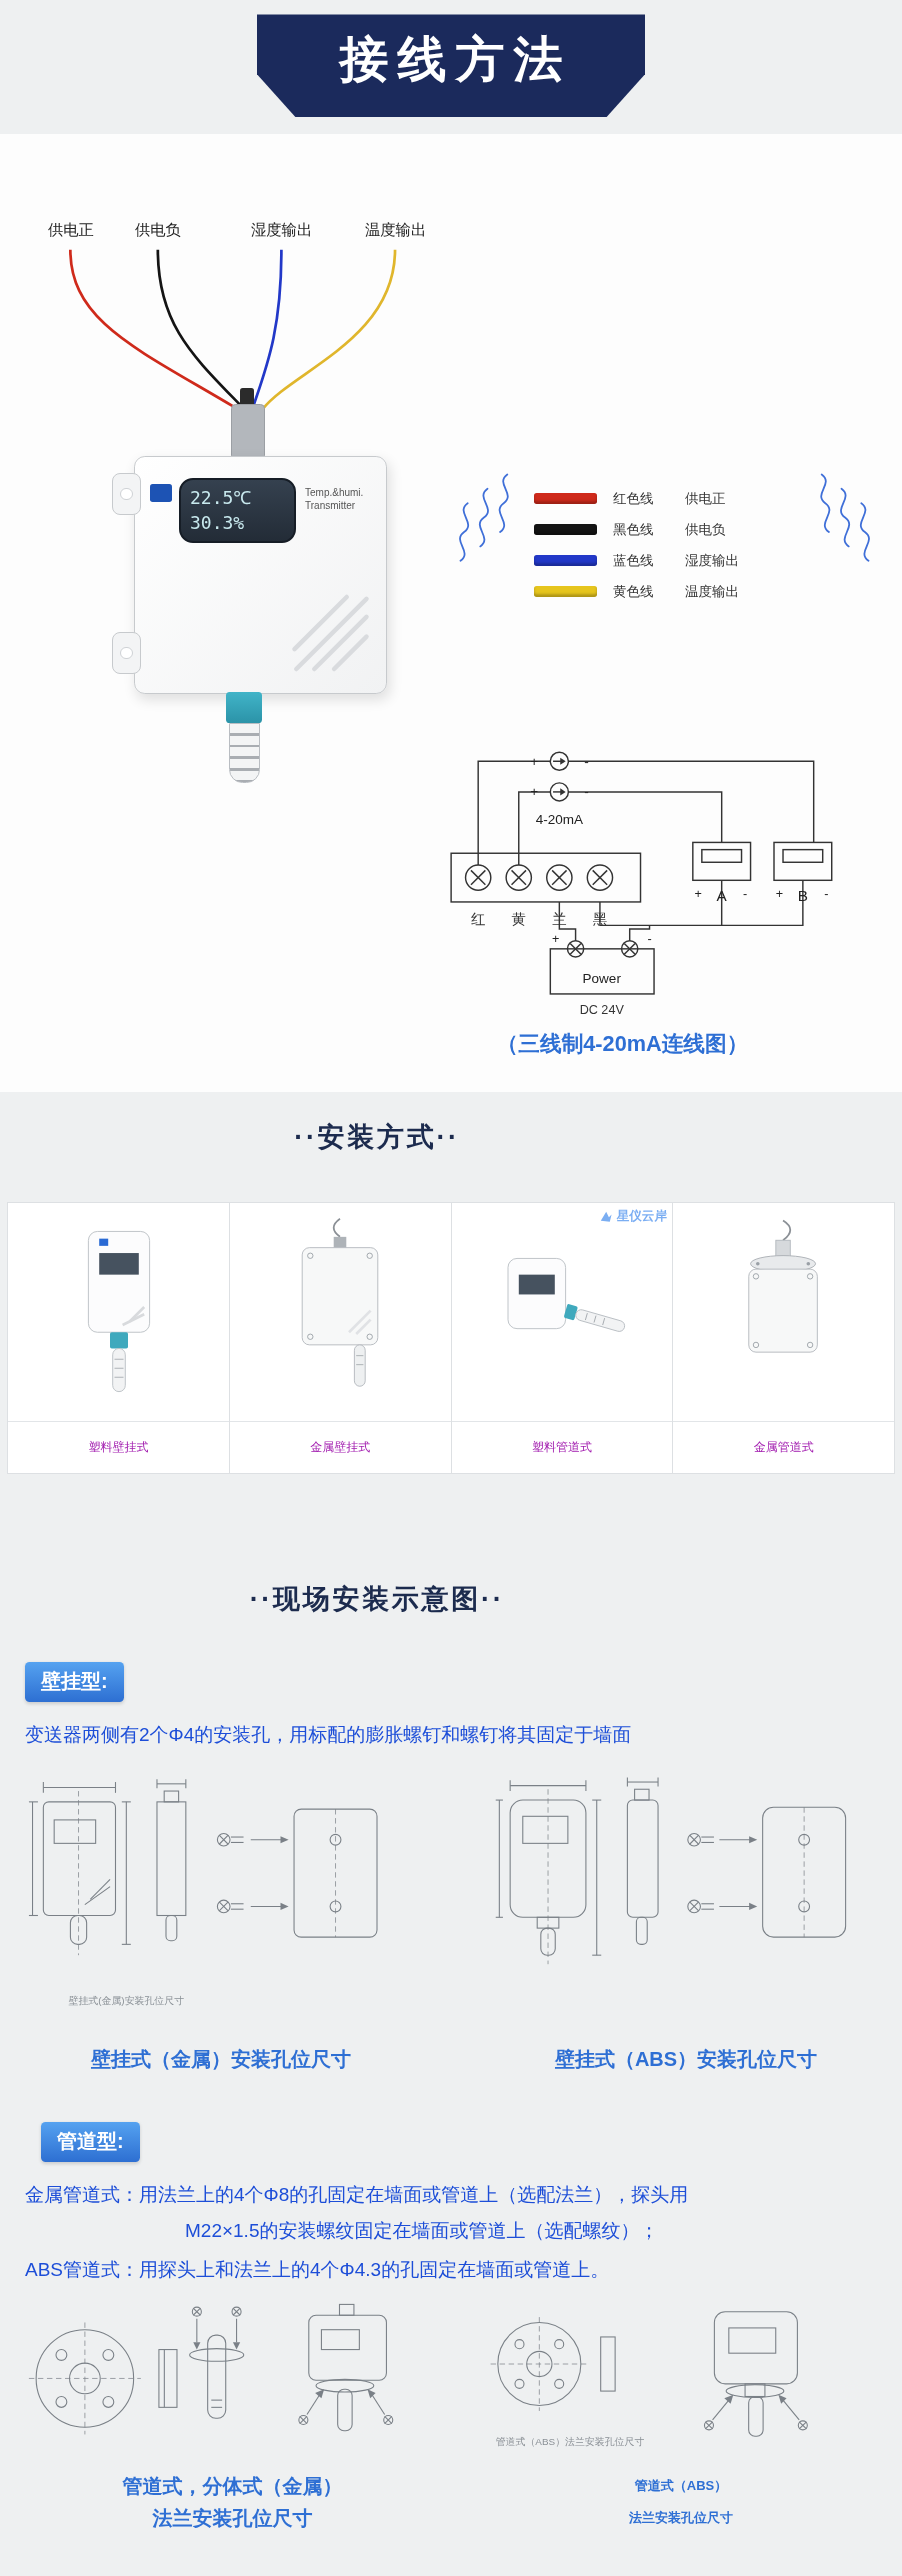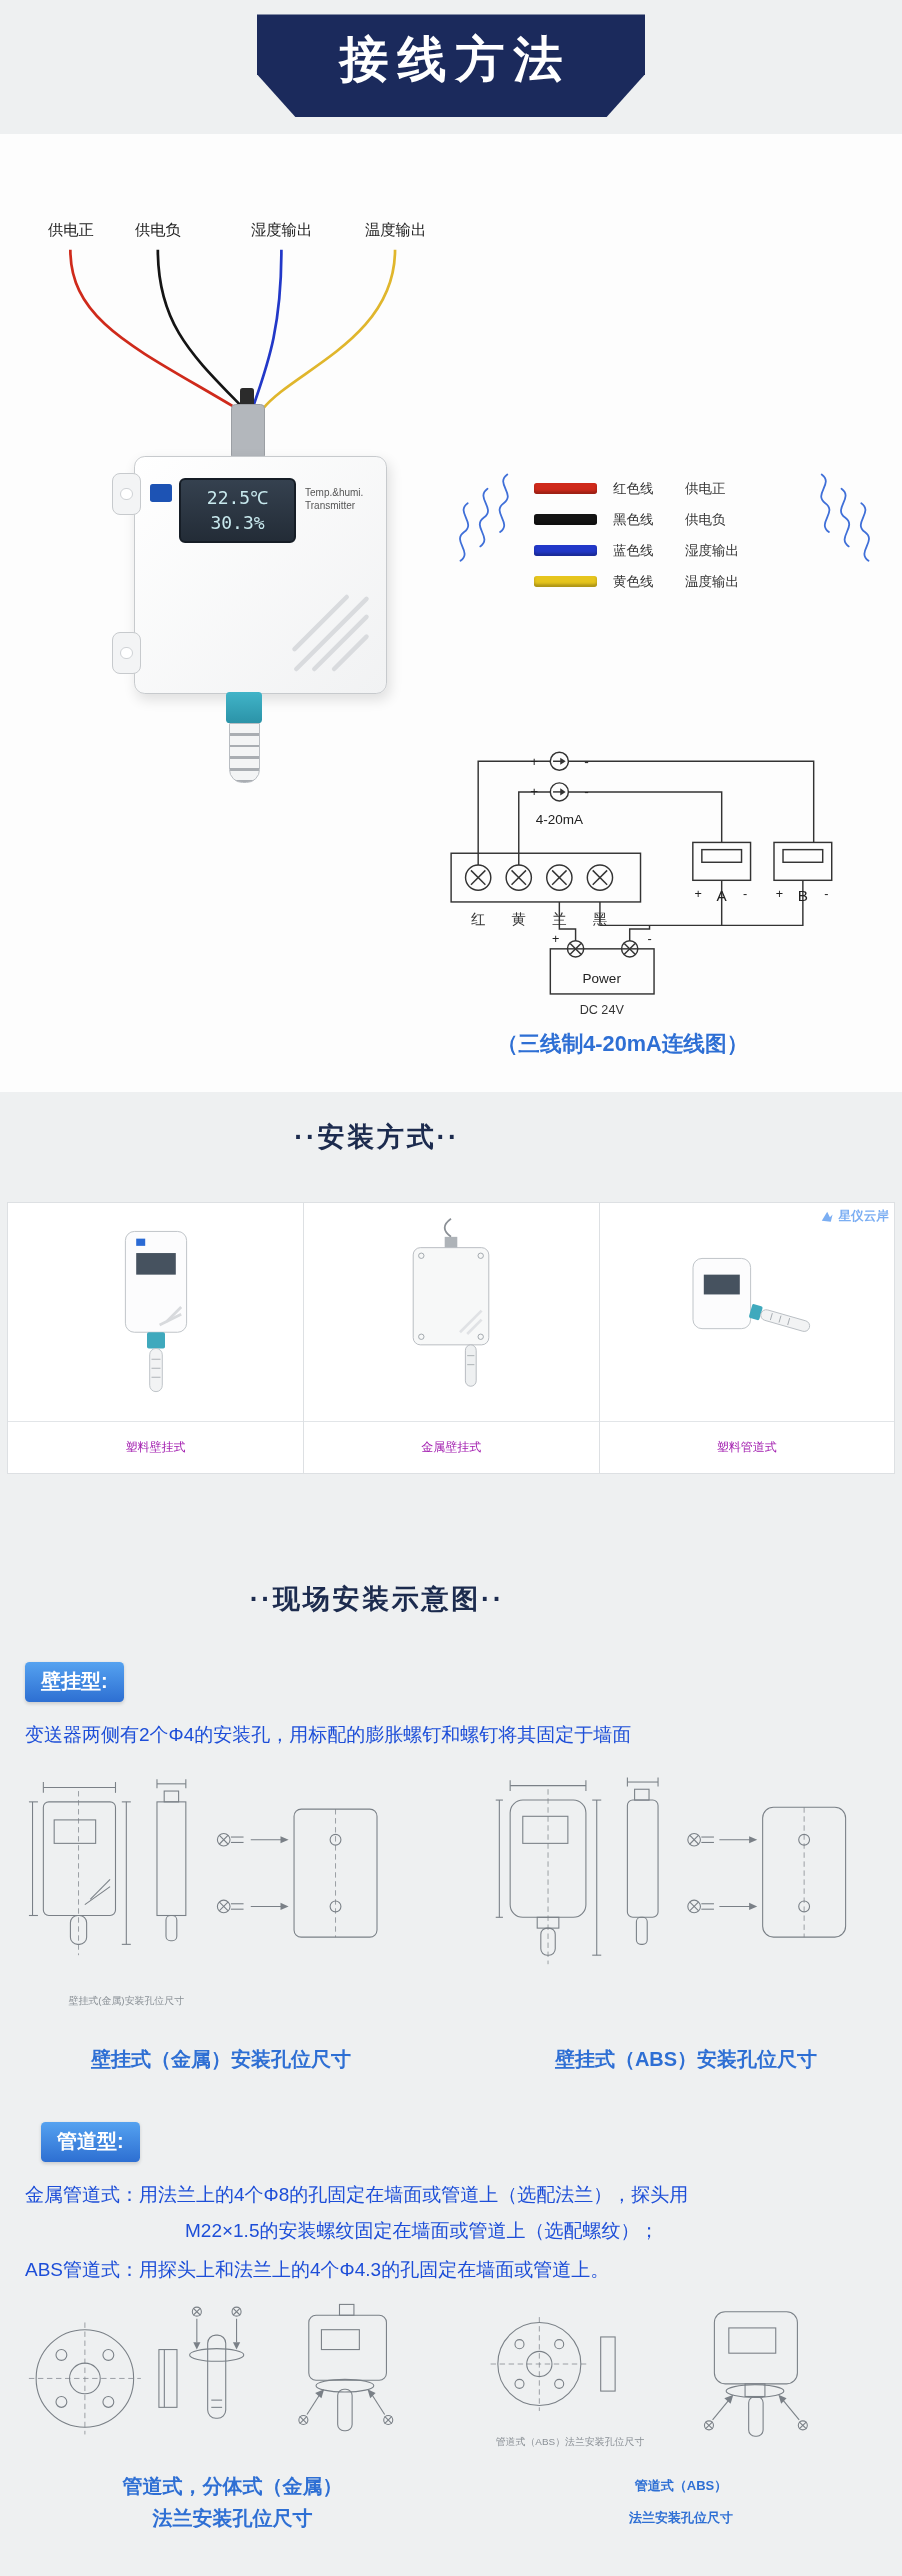--- a/index.html
+++ b/index.html
@@ -19,29 +19,29 @@
 
   
   .dev-body{position:absolute;left:134px;top:456px;width:251px;height:236px;background:linear-gradient(135deg,#ffffff,#f1f2f3);
     border:0.9px solid #c7cacd;border-radius:10.8px;box-shadow:2.7px 5.4px 12.6px rgba(0,0,0,.12);}
   .dev-ear{position:absolute;width:27px;height:40px;background:#f3f4f5;border:0.9px solid #c7cacd;border-radius:8px;}
   .dev-ear .hole{position:absolute;left:7.2px;top:13.5px;width:10.8px;height:10.8px;border-radius:50%;background:#fff;border:1.8px solid #cfd2d5;}
   .dev-gland{position:absolute;left:231px;top:404px;width:32px;height:54px;background:#b3b7bc;border-radius:4.5px;border:0.9px solid #9b9fa4;}
   .dev-cable{position:absolute;left:240px;top:388px;width:14.4px;height:20px;background:#2b2b2b;border-radius:2.7px;}
   .dev-logo{position:absolute;left:150px;top:484px;width:21.7px;height:18px;background:#1d53b4;border-radius:2.7px;}
   .dev-lcd{position:absolute;left:179px;top:478px;width:117px;height:65px;background:linear-gradient(180deg,#35414f,#232c37);
-    border:2.7px solid #161d26;border-radius:6px;color:#c8e9ee;font-family:"DejaVu Sans Mono",monospace;
-    font-size:18px;line-height:25px;padding:5.4px 9px;box-sizing:border-box;text-align:center;}
+    border:2.7px solid #161d26;border-radius:14px;color:#c8e9ee;font-family:"DejaVu Sans Mono",monospace;
+    font-size:18px;line-height:25px;padding:5.4px 9px;box-sizing:border-box;}
   .dev-name{position:absolute;left:305px;top:487px;font-size:10px;color:#555;line-height:12.6px;}
   .probe-collar{position:absolute;left:226px;top:692px;width:36px;height:31px;background:linear-gradient(180deg,#41b4c8,#2b93a8);border-radius:3.6px;}
   .probe-body{position:absolute;left:229px;top:723px;width:29px;height:58px;border:0.9px solid #b9bdc2;border-radius:0 0 13.5px 13.5px;
     background:repeating-linear-gradient(180deg,#f3f4f5 0 9px,#a9adb2 9px 11.7px);}
 
   
-  #legend{left:534px;top:473px;width:271px;}
+  #legend{left:534px;top:483px;width:271px;}
   .leg-row{display:flex;align-items:center;height:31px;gap:16px;}
   .leg-bar{width:63px;height:10.8px;border-radius:2.7px;box-shadow:inset 0 -2.7px 2.7px rgba(0,0,0,.25);}
   .leg-name{width:56px;font-size:13.5px;color:#333;}
   .leg-val{font-size:13.5px;color:#333;}
 
   
   .blue-cap{color:#2e6fd4;font-weight:bold;text-align:center;}
   .sec-title{width:754px;text-align:center;font-size:27px;font-weight:bold;color:#1c2b4e;letter-spacing:2.7px;}
   .badge{display:inline-block;padding:6.3px 16px;background:linear-gradient(180deg,#55a2f0,#2d6fd2);
     border-radius:4.5px;color:#fff;font-size:20px;font-weight:bold;box-shadow:0 1.8px 3.6px rgba(0,0,0,.15);}
@@ -272,20 +272,37 @@
           <g transform="rotate(16 84 106)">
             <rect x="84" y="98" width="12" height="16" rx="2" fill="#3fa9bd"></rect>
             <rect x="96" y="100" width="56" height="12" rx="6" fill="#f2f3f4" stroke="#b9bec3"></rect>
             <line x1="108" y1="102" x2="108" y2="110" stroke="#a6abb0"></line>
             <line x1="118" y1="102" x2="118" y2="110" stroke="#a6abb0"></line>
             <line x1="128" y1="102" x2="128" y2="110" stroke="#a6abb0"></line>
           </g>
         </svg>
       </div>
       <div class="lbl">塑料管道式</div>
+    </div>
+    <div class="cell">
+      <div class="img">
+        <svg width="131" height="194" viewBox="0 0 145 215">
+          <path d="M72,6 q16,10 0,22" stroke="#8b9096" stroke-width="2" fill="none"></path>
+          <rect x="64" y="28" width="16" height="22" fill="#d6d9dc" stroke="#b2b7bc"></rect>
+          <ellipse cx="72" cy="54" rx="36" ry="9" fill="#e8eaec" stroke="#a8adb2"></ellipse>
+          <circle cx="44" cy="54" r="2" fill="#9aa0a6"></circle>
+          <circle cx="100" cy="54" r="2" fill="#9aa0a6"></circle>
+          <rect x="34" y="60" width="76" height="92" rx="8" fill="#f7f8f8" stroke="#b2b7bc"></rect>
+          <circle cx="42" cy="68" r="3" stroke="#9aa0a6" fill="none"></circle>
+          <circle cx="102" cy="68" r="3" stroke="#9aa0a6" fill="none"></circle>
+          <circle cx="42" cy="144" r="3" stroke="#9aa0a6" fill="none"></circle>
+          <circle cx="102" cy="144" r="3" stroke="#9aa0a6" fill="none"></circle>
+        </svg>
+      </div>
+      <div class="lbl">金属管道式</div>
     </div>
   </div>
 
   <div class="abs sec-title" style="top:1581px;">··现场安装示意图··</div>
 
   <div class="abs" style="left:25px;top:1662px;">
     <span class="badge">壁挂型:</span>
   </div>
   <div class="abs para" style="left:25px;top:1722px;width:852px;">变送器两侧有2个Φ4的安装孔，用标配的膨胀螺钉和螺钉将其固定于墙面</div>
 

